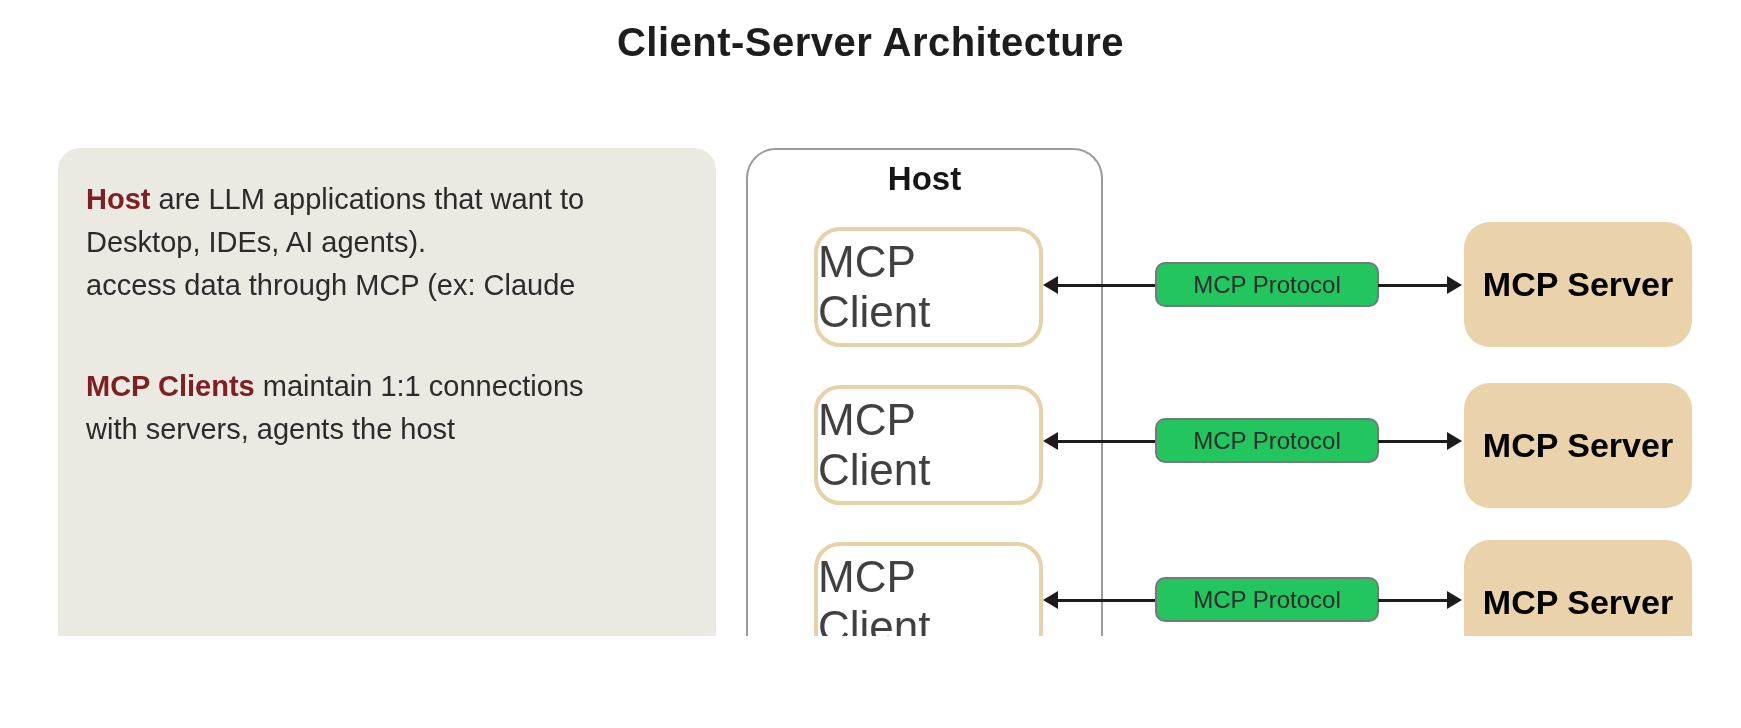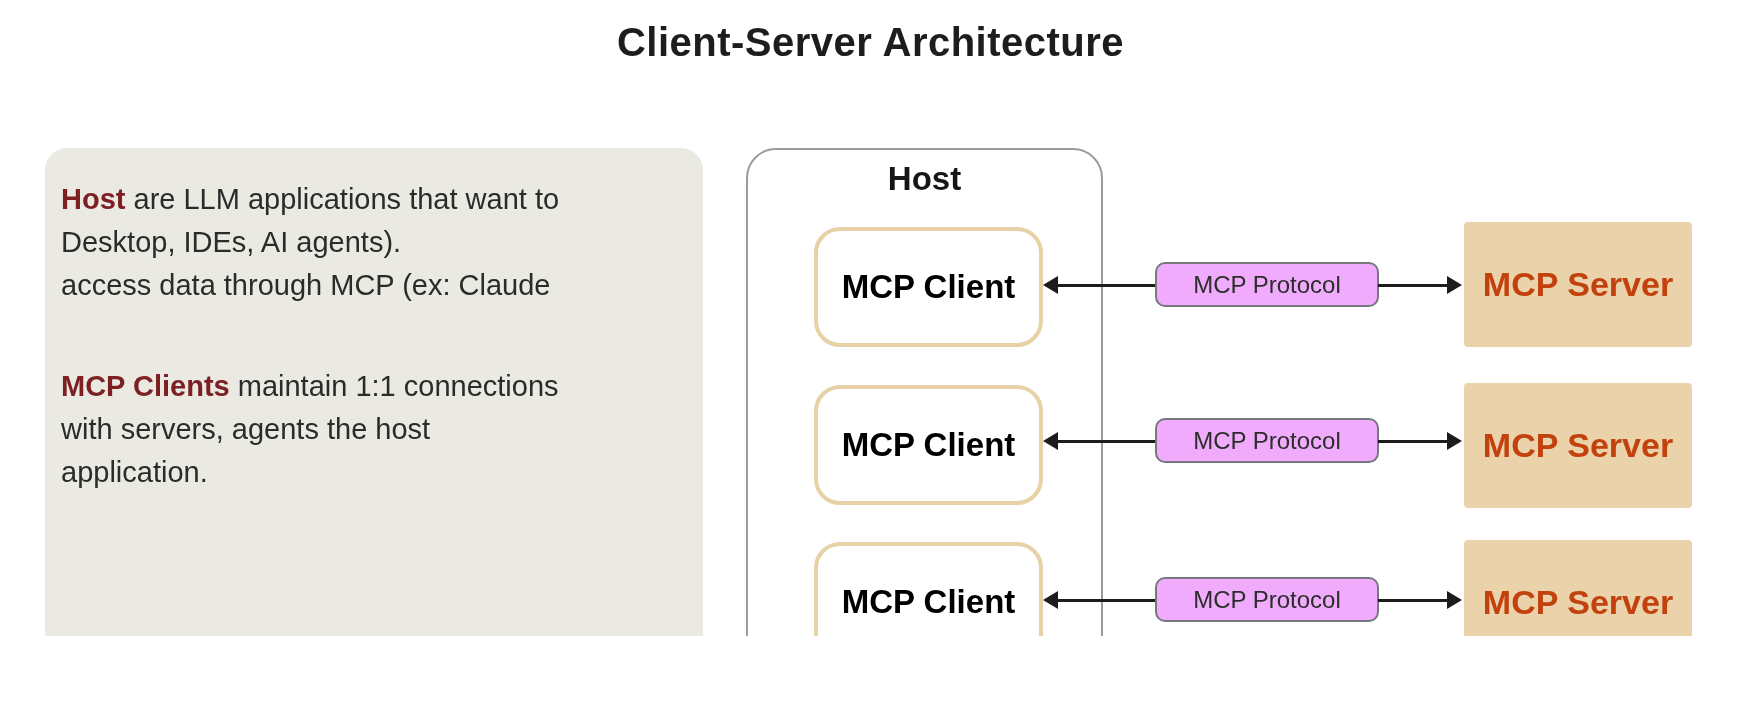--- a/index.html
+++ b/index.html
@@ -6,87 +6,86 @@
   #canvas{
     position:relative; width:1741px; height:636px; background:#ffffff;
     font-family:"Liberation Sans","DejaVu Sans",sans-serif; overflow:hidden;
   }
   .title{
     position:absolute; top:20px; left:0; width:100%; text-align:center;
     font-size:40px; font-weight:700; color:#1d1d1d; letter-spacing:0.5px;
   }
   
   .info-panel{
-    position:absolute; left:45px; top:148px; width:658px; height:547px;
+    position:absolute; left:58px; top:148px; width:658px; height:547px;
     background:#EAE9E2; border-radius:22px; box-sizing:border-box;
-    padding:30px 16px; color:#2b2b2b; font-size:29px;
+    padding:30px 28px; color:#2b2b2b; font-size:29px;
   }
   .para{margin:0 0 58px 0;}
   .para:last-child{margin-bottom:5px;}
   .line{line-height:43px; white-space:nowrap;}
   .term{font-weight:700; color:#7E2023;}
   
   .host-box{
     position:absolute; left:746px; top:148px; width:357px; height:549px;
     background:#ffffff; border:2px solid #989CA0; border-radius:30px;
     box-sizing:border-box;
   }
   .host-label{
     position:absolute; left:0; top:10px; width:100%; text-align:center;
     font-size:33px; font-weight:700; color:#161616;
   }
   .client-box{
     position:absolute; left:66px; width:229px; height:120px;
     background:#ffffff; border:4px solid #E7D1A6; border-radius:26px;
     box-sizing:border-box; display:flex; align-items:center; justify-content:center;
-    font-size:33px; font-weight:700; color:#000000;
+    font-size:44px; font-weight:400; color:#404040;
   }
   .cb1{top:77px;} .cb2{top:235px;} .cb3{top:392px;}
   
   .row{position:absolute; left:0; top:0; width:0; height:0;}
   .r1{--cy:285px; --st:222px;}
   .r2{--cy:441px; --st:383px;}
   .r3{--cy:600px; --st:540px;}
   .shaft{position:absolute; height:3px; background:#1C1C1C; top:calc(var(--cy) - 1px);}
   .shaft-l{left:1056px; width:100px;}
   .shaft-r{left:1378px; width:70px;}
   .ah{position:absolute; width:0; height:0; top:calc(var(--cy) - 9px);
       border-top:9px solid transparent; border-bottom:9px solid transparent;}
   .ah-l{left:1043px; border-right:15px solid #1C1C1C;}
   .ah-r{left:1447px; border-left:15px solid #1C1C1C;}
   .pill{
     position:absolute; left:1155px; width:224px; height:45px; top:calc(var(--cy) - 23px);
-    background:#f0abfc; border:2px solid #75797E; border-radius:10px;
+    background:#22c55e; border:2px solid #75797E; border-radius:10px;
     box-sizing:border-box; display:flex; align-items:center; justify-content:center;
     font-size:24px; color:#2d2d2d;
   }
   .server-box{
     position:absolute; left:1464px; width:228px; height:125px; top:var(--st);
-    background:#EAD3AA; border-radius:4px;
+    background:#EAD3AA; border-radius:26px;
     display:flex; align-items:center; justify-content:center;
-    font-size:34px; font-weight:700; color:#c2410c;
+    font-size:34px; font-weight:700; color:#000000;
   }
 </style>
 </head>
 <body>
 
 <div id="canvas">
 
   <div class="title">Client-Server Architecture</div>
 
   <div class="info-panel">
     <div class="para">
       <div class="line"><span class="term">Host</span><span> are LLM applications that want to</span></div>
       <div class="line">Desktop, IDEs, AI agents).</div>
       <div class="line">access data through MCP (ex: Claude</div>
     </div>
     <div class="para">
       <div class="line"><span class="term">MCP Clients</span><span> maintain 1:1 connections</span></div>
       <div class="line">with servers, agents the host</div>
-      <div class="line">application.</div>
     </div>
   </div>
 
   <div class="host-box">
     <div class="host-label">Host</div>
     <div class="client-box cb1">MCP Client</div>
     <div class="client-box cb2">MCP Client</div>
     <div class="client-box cb3">MCP Client</div>
   </div>
 

